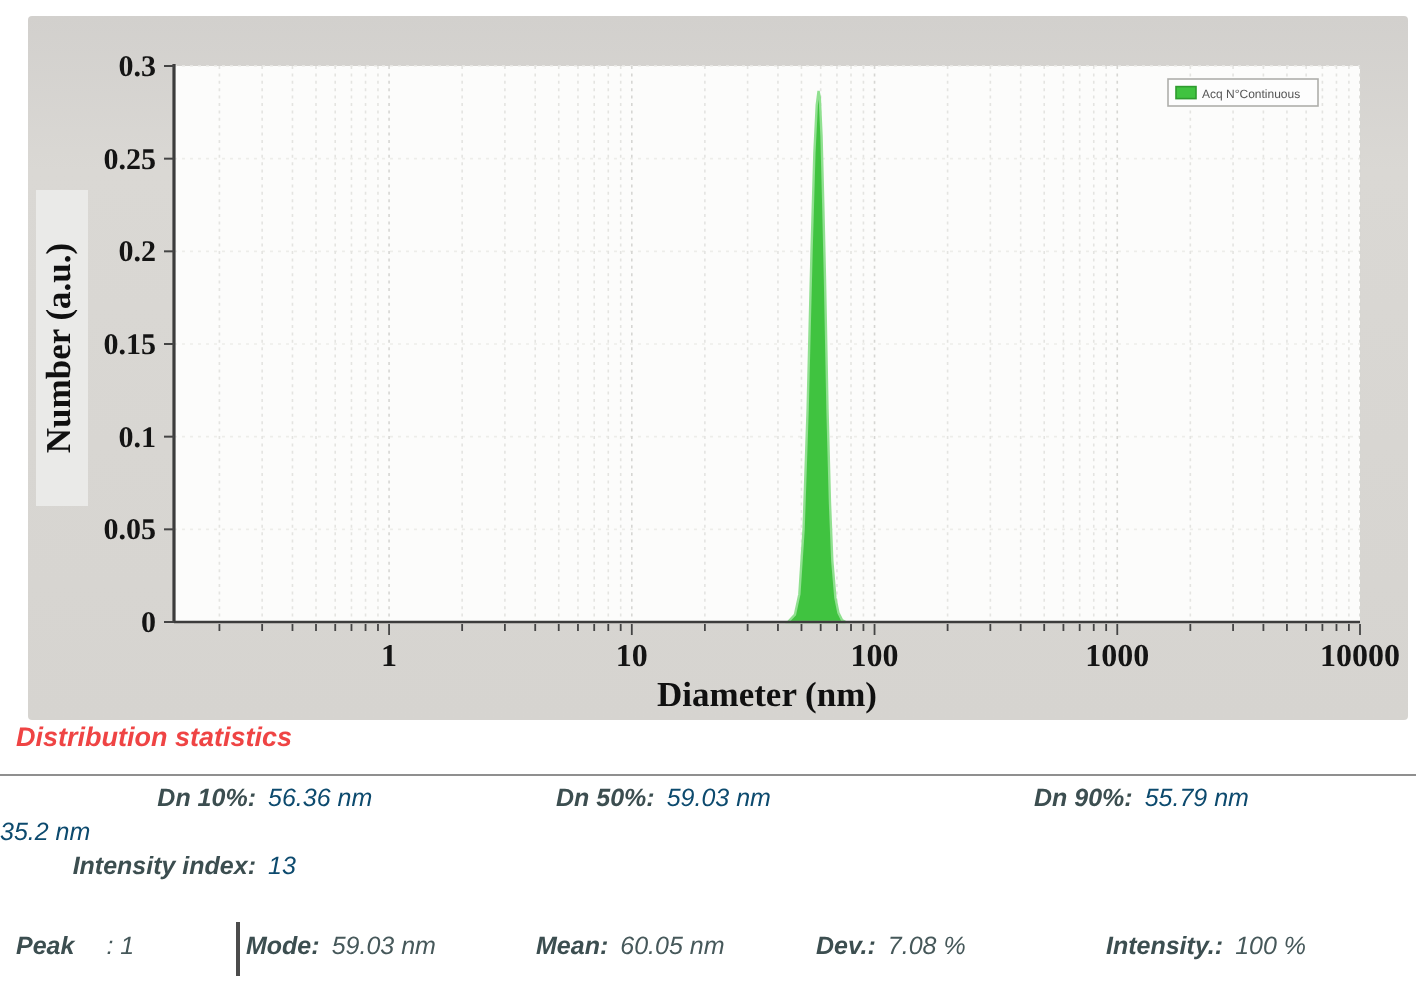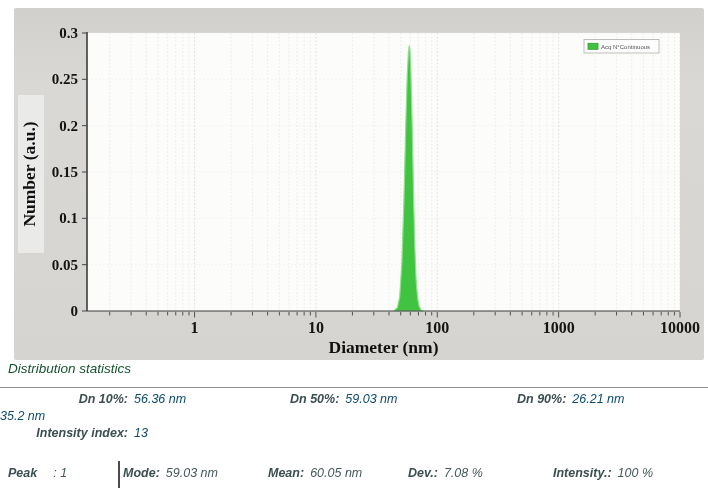--- a/index.html
+++ b/index.html
@@ -9,21 +9,21 @@
     font-family:"Liberation Sans", sans-serif;
   }
   .chart-widget{
     position:absolute;left:14px;top:8px;width:690px;height:352px;
     background:linear-gradient(180deg,#d2d0cd 0%,#dad8d4 22%,#d6d4d0 100%);
     border-radius:2px;
   }
   #chart-svg{display:block;}
   .stats-title{
     position:absolute;left:8px;top:361px;
-    font-size:13.5px;font-weight:normal;font-style:italic;color:#14532d;
+    font-size:13.5px;font-weight:bold;font-style:italic;color:#ef4444;
     white-space:nowrap;
   }
   .rule{position:absolute;left:0;top:387px;width:708px;height:1px;background:#8f8f8f;}
   .cell{
     position:absolute;display:flex;gap:6px;white-space:nowrap;
     font-style:italic;font-size:12.5px;color:#3c4e50;line-height:15px;
   }
   .cell .lbl{font-weight:bold;}
   .cell .val{font-weight:normal;color:#0c4a6e;}
   .lblw{display:inline-block;width:128px;text-align:right;font-style:italic;}
@@ -187,27 +187,27 @@
 
 <div class="stats-title">Distribution statistics</div>
 <div class="rule"></div>
 
 <div>
 
   <div class="cell" style="left:0;top:392px">
     <span class="lbl lblw">Dn 10%:</span>
     <span class="val">56.36 nm</span>
   </div>
-  <div class="cell" style="left:290px;top:392px">
+  <div class="cell" style="left:278px;top:392px">
     <span class="lbl">Dn 50%:</span>
     <span class="val">59.03 nm</span>
   </div>
   <div class="cell" style="left:517px;top:392px">
     <span class="lbl">Dn 90%:</span>
-    <span class="val">26.21 nm</span>
+    <span class="val">55.79 nm</span>
   </div>
 
   <div class="cell" style="left:0;top:409px">
     <span class="val">35.2 nm</span>
   </div>
 
   <div class="cell" style="left:0;top:426px">
     <span class="lbl lblw">Intensity index:</span>
     <span class="val">13</span>
   </div>

